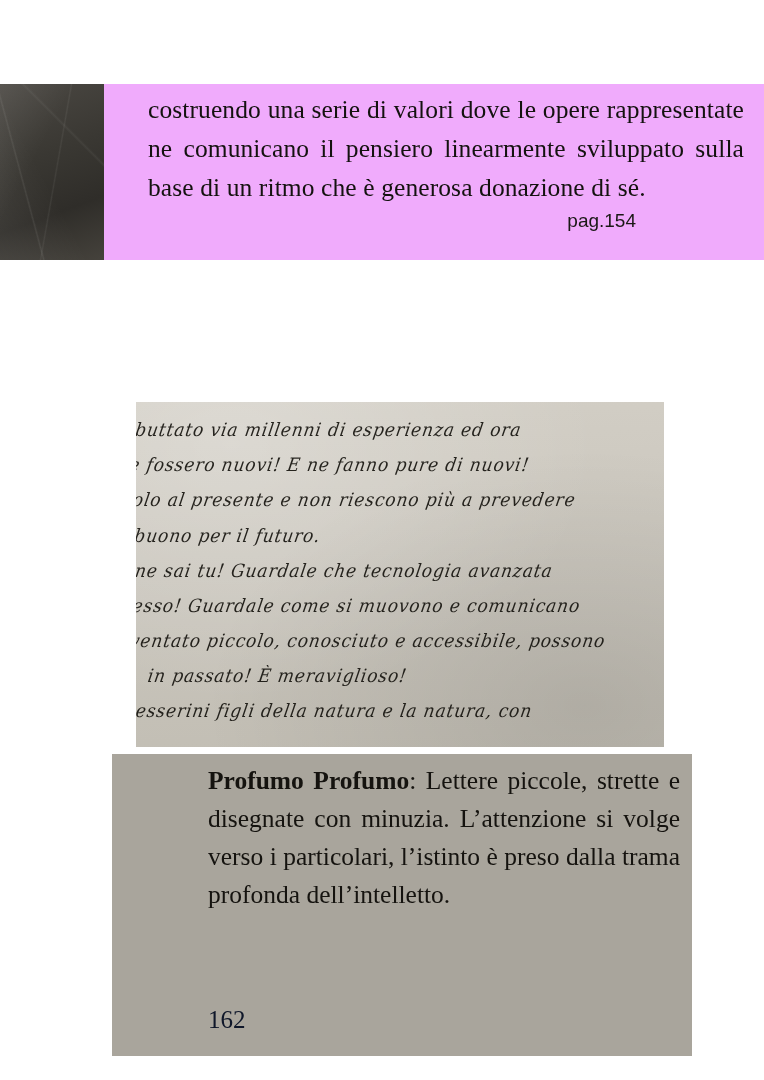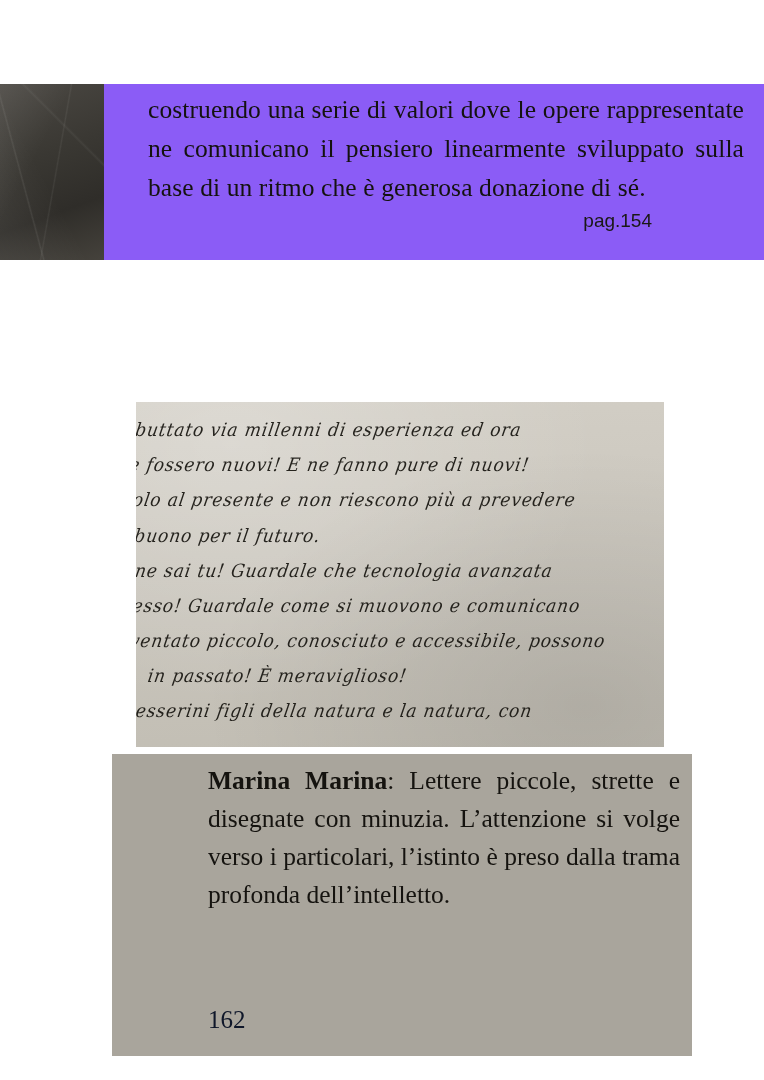--- a/index.html
+++ b/index.html
@@ -15,21 +15,21 @@
     font-family: "Liberation Serif", serif;
   }
 
   
   .top-band {
     position: absolute;
     left: 0;
     top: 84px;
     width: 764px;
     height: 176px;
-    background: #8b5cf6;
+    background: #f0abfc;
   }
   .top-band-photo {
     position: absolute;
     left: 0;
     top: 0;
     width: 104px;
     height: 176px;
     background:
       linear-gradient(118deg, rgba(255,255,255,0.08) 0%, rgba(255,255,255,0) 38%),
       linear-gradient(62deg, rgba(255,255,255,0.07) 0%, rgba(255,255,255,0) 45%),
@@ -54,21 +54,21 @@
     color: #14120f;
     text-align: justify;
     text-justify: inter-word;
     letter-spacing: 0.1px;
   }
   .top-text p {
     margin: 0;
   }
   .pag-label {
     position: absolute;
-    right: 112px;
+    right: 128px;
     top: 126px;
     font-size: 19px;
     color: #1a1815;
     font-family: "Liberation Sans", sans-serif;
   }
 
   
   .hand-img {
     position: absolute;
     left: 136px;
@@ -154,16 +154,16 @@
     <div class="hand-line" style="left:-18px; top:159px;">e ne sai tu! Guardale che tecnologia avanzata</div>
     <div class="hand-line" style="left:-26px; top:194px;">adesso! Guardale come si muovono e comunicano</div>
     <div class="hand-line" style="left:-24px; top:229px;">diventato piccolo, conosciuto e accessibile, possono</div>
     <div class="hand-line" style="left:12px; top:264px;">in passato! È meraviglioso!</div>
     <div class="hand-line" style="left:0px; top:299px;">esserini figli della natura e la natura, con</div>
   </div>
 </div>
 
 <div class="bottom-band">
   <div class="bottom-text">
-    <p><span class="name-bold">Marina Marina</span><span>:</span><span> Lettere piccole, strette e disegnate con minuzia. L’attenzione si volge verso i particolari, l’istinto è preso dalla trama profonda dell’intelletto.</span></p>
+    <p><span class="name-bold">Profumo Profumo</span><span>:</span><span> Lettere piccole, strette e disegnate con minuzia. L’attenzione si volge verso i particolari, l’istinto è preso dalla trama profonda dell’intelletto.</span></p>
   </div>
   <div class="page-number">162</div>
 </div>
 
 </body></html>

